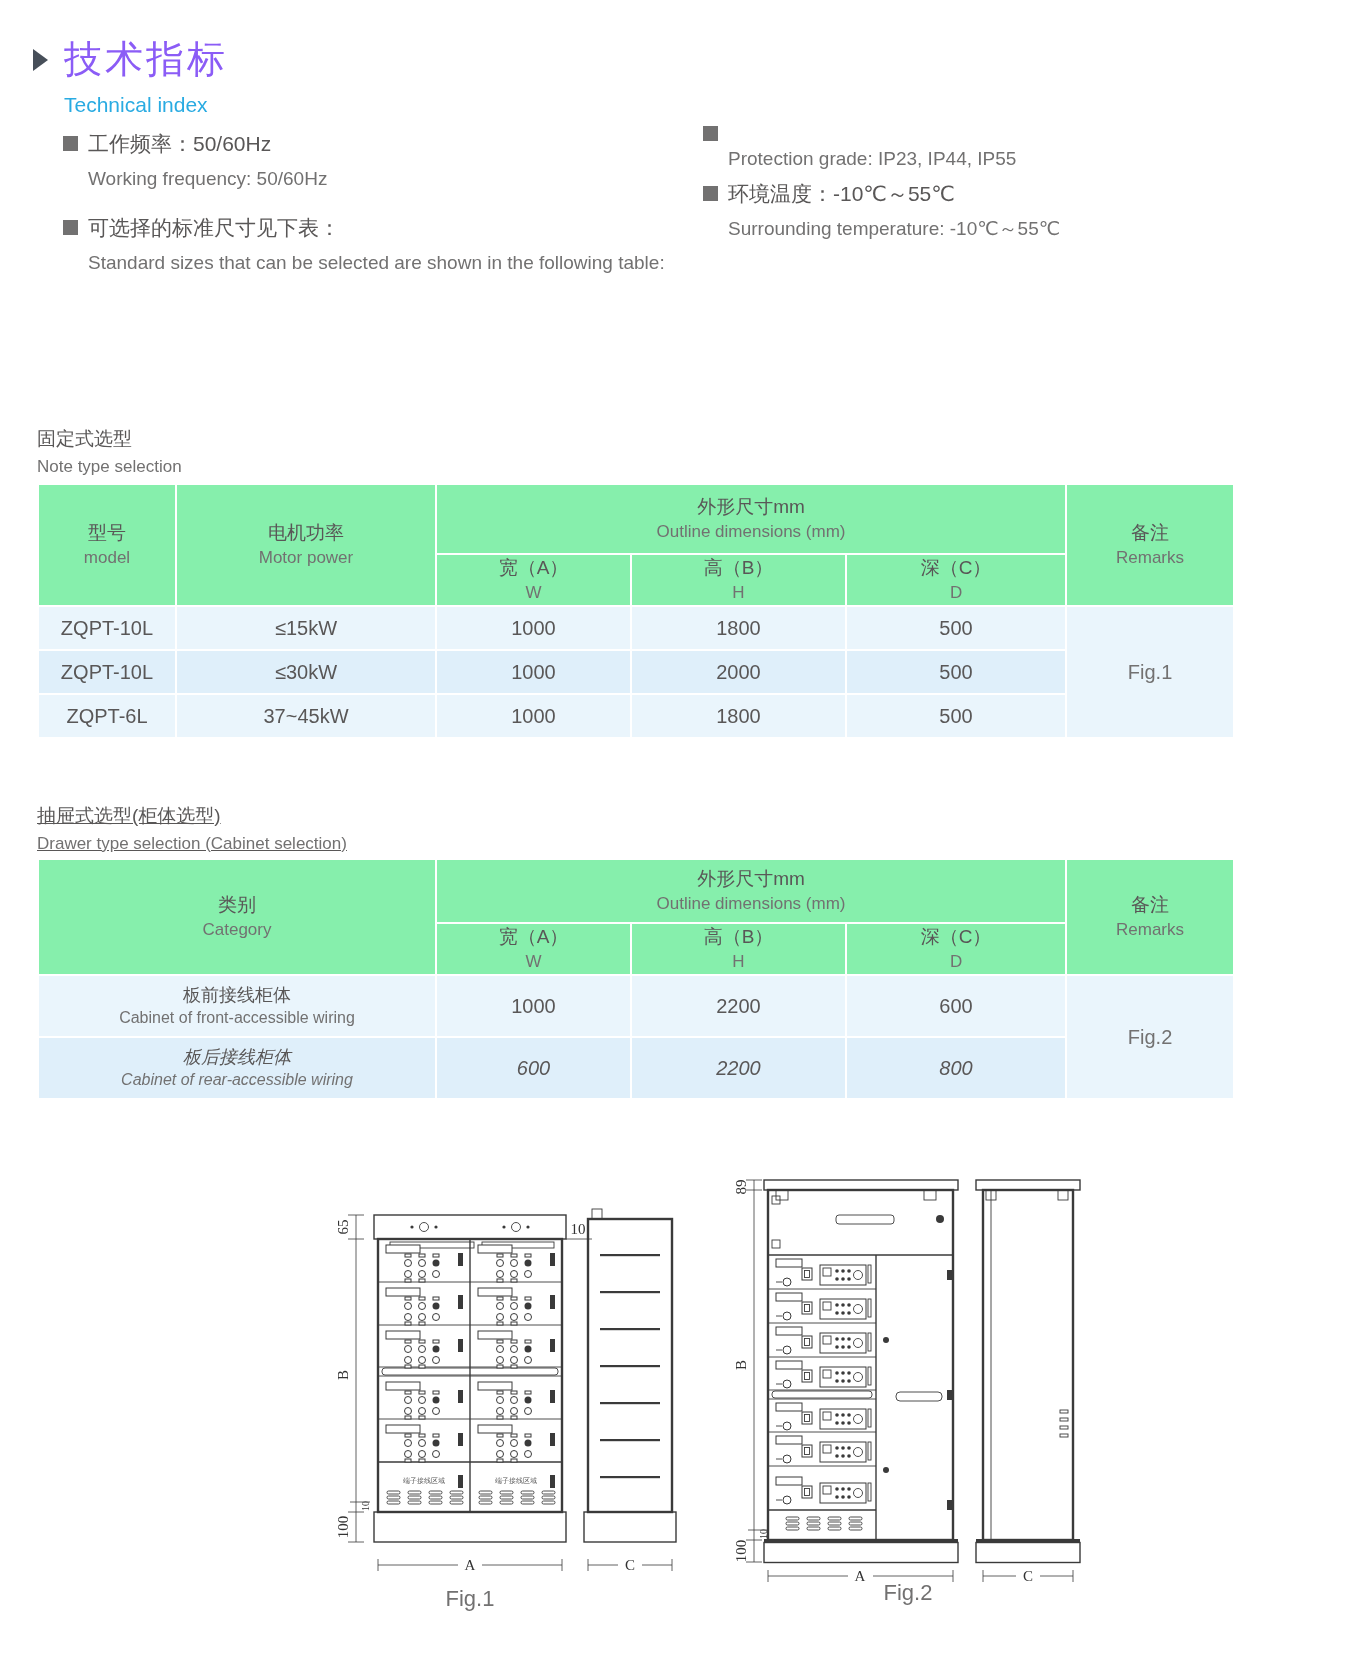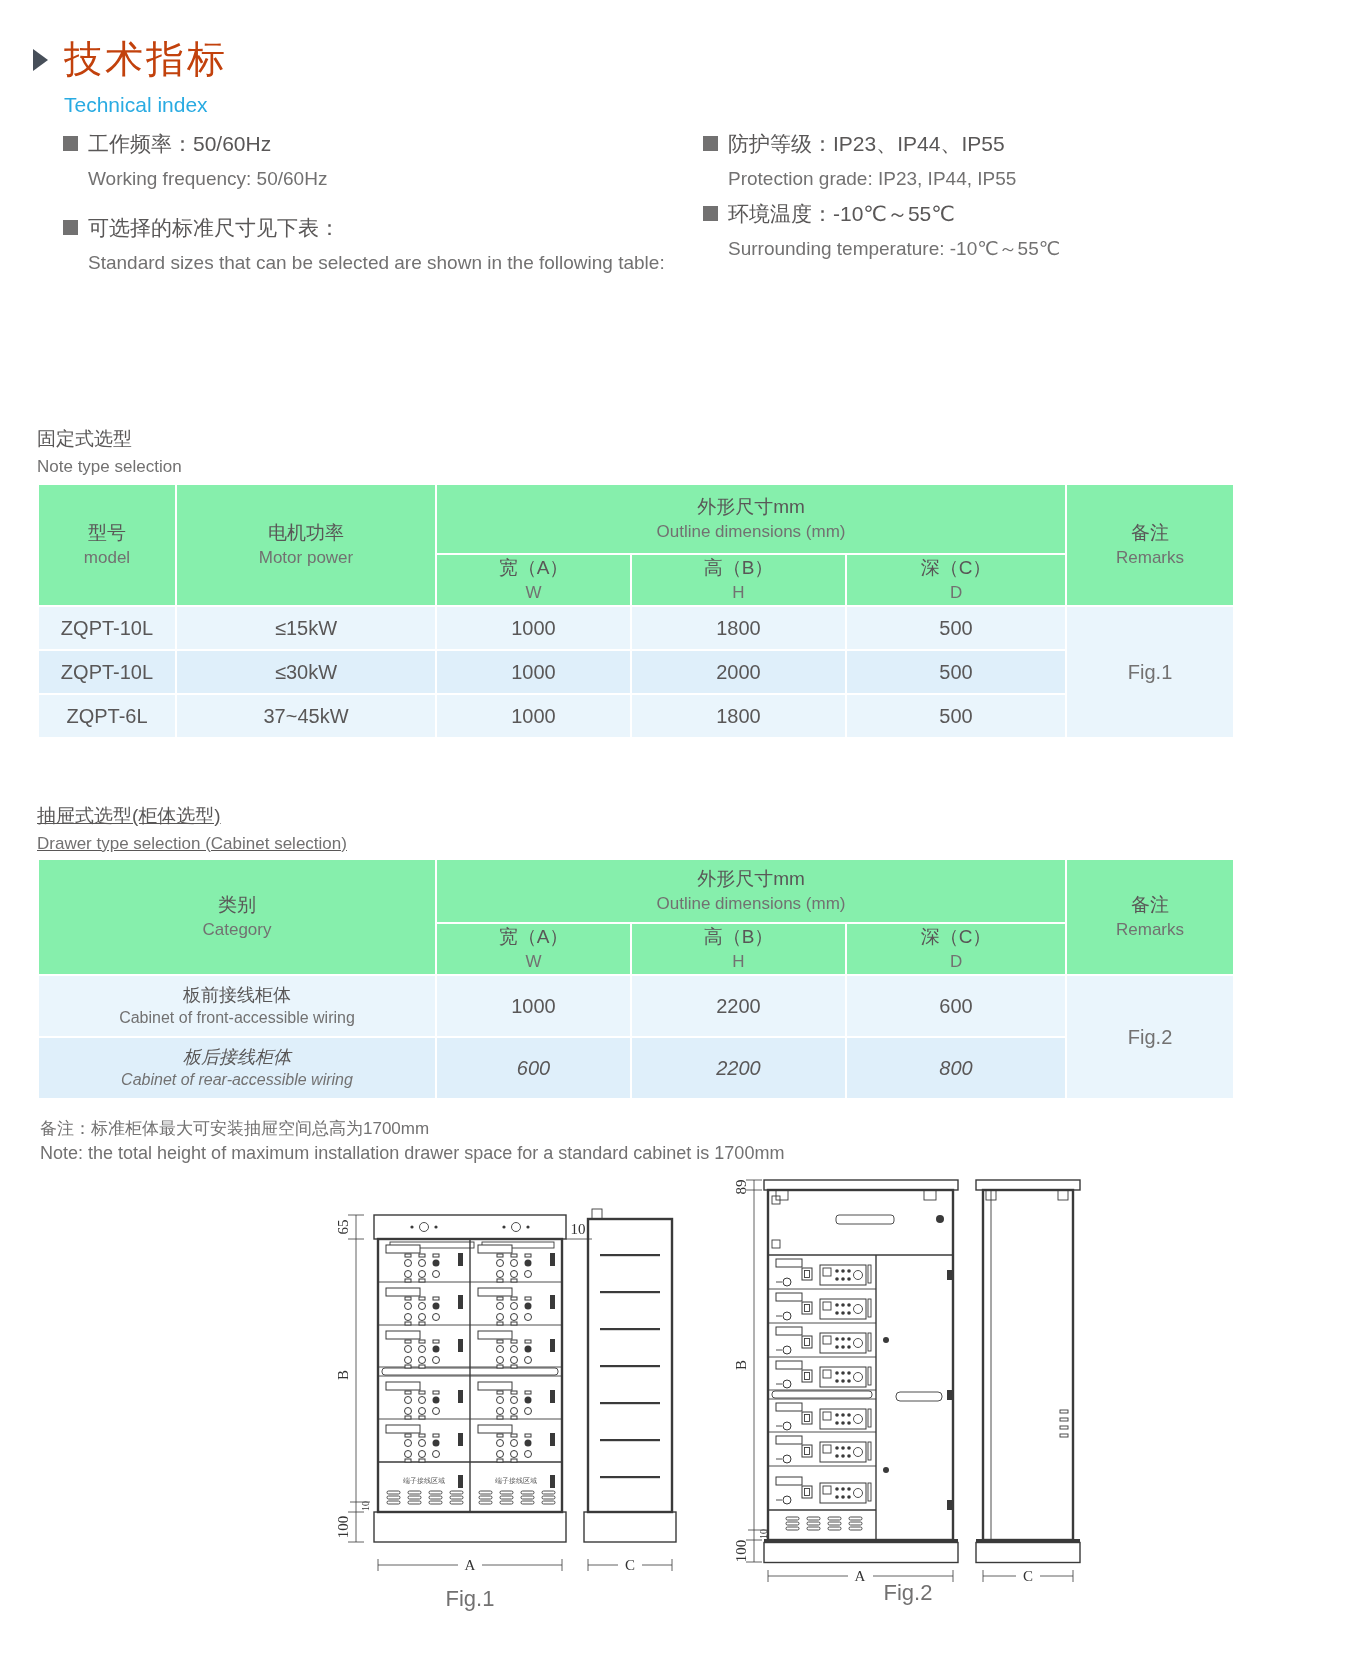--- a/index.html
+++ b/index.html
@@ -4,21 +4,21 @@
 <style>
   html,body{margin:0;padding:0;background:#fff;}
   #page{position:relative;width:1357px;height:1660px;background:#ffffff;overflow:hidden;
         font-family:"Liberation Sans","DejaVu Sans",sans-serif;color:#595757;}
 
   
   .hdr{position:absolute;left:33px;top:34px;}
   .hdr-row{display:flex;align-items:center;}
   .tri{width:0;height:0;border-left:15px solid #474f59;border-top:11px solid transparent;
        border-bottom:11px solid transparent;margin-right:16px;}
-  .title-zh{font-size:38px;color:#c2410c;letter-spacing:3px;}
+  .title-zh{font-size:38px;color:#8b5cf6;letter-spacing:3px;}
   .title-en{font-size:21px;color:#29abe2;margin:8px 0 0 31px;}
 
   
   .spec-col{position:absolute;top:126px;width:630px;}
   .spec-col.left{left:63px;}
   .spec-col.right{left:703px;}
   .spec-zh{display:flex;align-items:center;font-size:21px;color:#595757;line-height:35px;}
   .sq{width:15px;height:15px;background:#727171;flex:none;margin-right:10px;}
   .spec-en{font-size:19px;color:#727171;line-height:35px;padding-left:25px;}
   .spec-item.gap{margin-top:14px;}
@@ -87,21 +87,20 @@
           <span>可选择的标准尺寸见下表：</span>
         </div>
       <div class="spec-en">Standard sizes that can be selected are shown in the following table:</div>
     </div>
   </div>
 
   <div class="spec-col right">
     <div class="spec-item">
       <div class="spec-zh">
           <span class="sq"></span>
-          <span>防护等级：IP23、IP44、IP55</span>
         </div>
       <div class="spec-en">Protection grade: IP23, IP44, IP55</div>
     </div>
     <div class="spec-item">
       <div class="spec-zh">
           <span class="sq"></span>
           <span>环境温度：-10℃～55℃</span>
         </div>
       <div class="spec-en">Surrounding temperature: -10℃～55℃</div>
     </div>
@@ -236,24 +235,20 @@
         <div class="cz">板后接线柜体</div>
         <div class="ce">Cabinet of rear-accessible wiring</div>
       </td>
       <td class="val">600</td>
       <td class="val">2200</td>
       <td class="val">800</td>
     </tr>
   </tbody>
     </table>
 
-  <div class="note">
-    <div class="note-zh">备注：标准柜体最大可安装抽屉空间总高为1700mm</div>
-    <div class="note-en">Note: the total height of maximum installation drawer space for a standard cabinet is 1700mm</div>
-  </div>
 
   <svg class="fig" style="left:330px;top:1135px;" width="390" height="455" viewBox="0 0 390 455">
     <defs>
       <g id="f1d">
         <rect class="ln" x="8" y="6" width="34" height="8"></rect>
         <rect class="ln" x="27" y="15" width="6" height="3"></rect>
           <rect class="ln" x="41" y="15" width="6" height="3"></rect>
           <rect class="ln" x="55" y="15" width="6" height="3"></rect>
         <circle class="ln" cx="30" cy="24" r="3.5"></circle>
           <circle class="ln" cx="44" cy="24" r="3.5"></circle>

